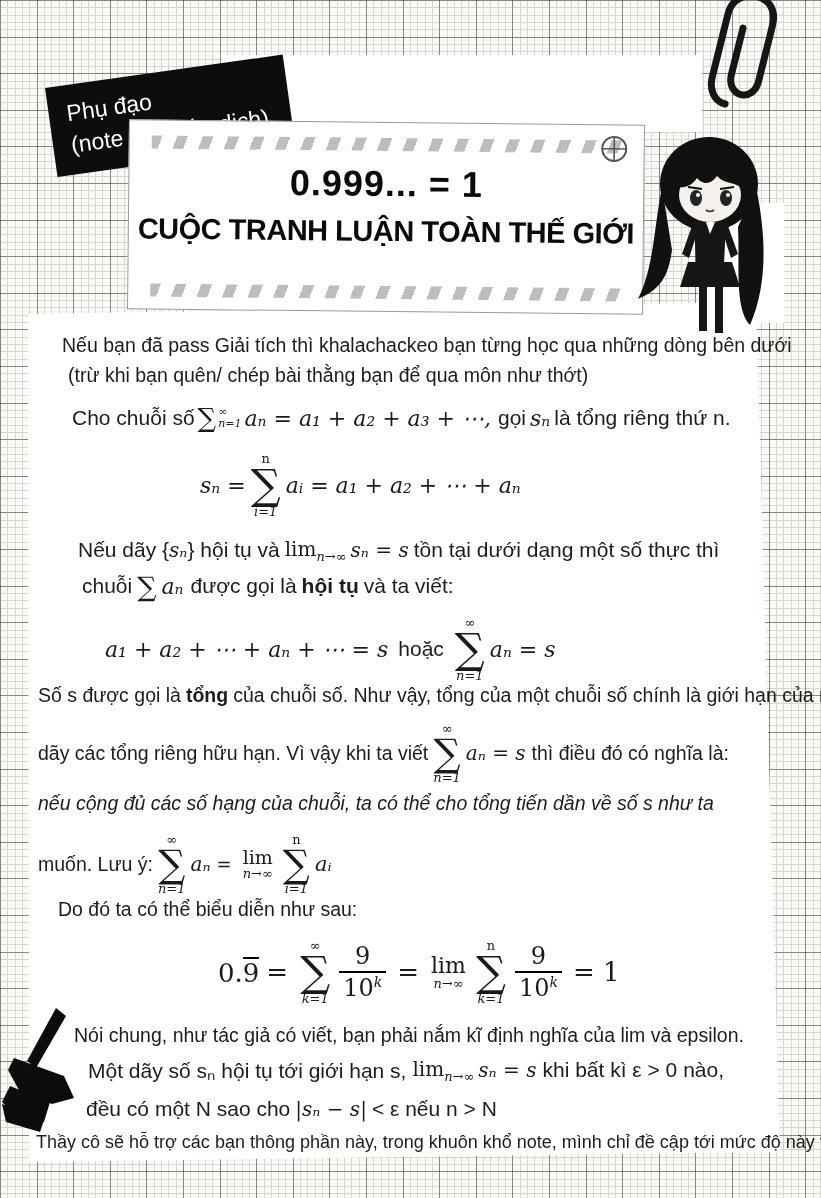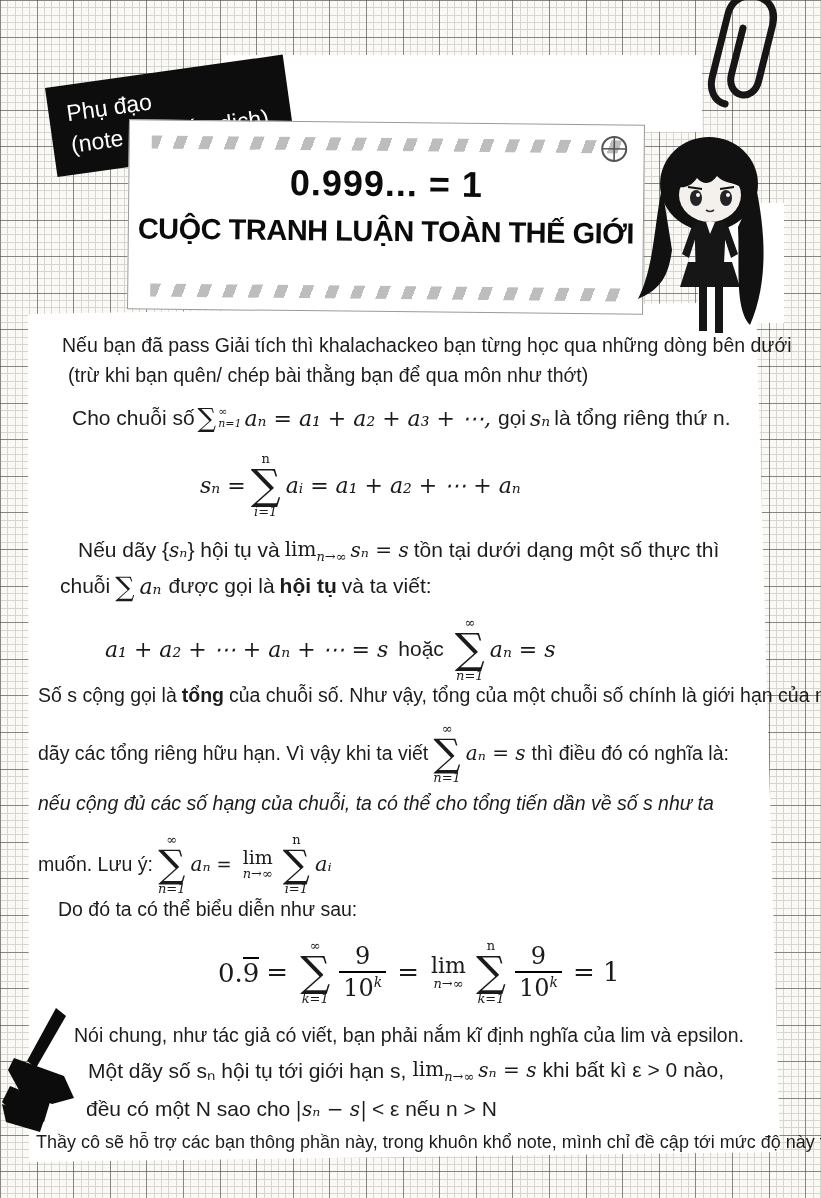--- a/index.html
+++ b/index.html
@@ -174,21 +174,21 @@
       <span class="m" style="font-size:20px">sₙ</span>
       <span class="t big">} hội tụ và</span>
     <span class="gap" style="width:5px"></span>
     <span class="limin"><span>lim</span><sub>n→∞</sub></span>
     <span class="gap" style="width:4px"></span>
     <span class="m" style="font-size:20px">sₙ = s</span>
     <span class="gap" style="width:5px"></span>
     <span class="t big">tồn tại dưới dạng một số thực thì</span>
   </div>
 
-  <div class="row" style="left:60px; top:568px; height:36px;">
+  <div class="row" style="left:82px; top:568px; height:36px;">
     <span class="t big">chuỗi</span>
     <span class="m up" style="font-size:27px; margin:0 5px;">∑</span>
     <span class="m">aₙ</span>
     <span class="gap"></span>
     <span class="t big">được gọi là</span>
     <span class="gap" style="width:5px"></span>
     <span class="t big"><b>hội tụ</b></span>
     <span class="gap" style="width:5px"></span>
     <span class="t big">và ta viết:</span>
   </div>
@@ -200,21 +200,21 @@
     <span class="gap" style="width:6px"></span>
     <span class="bigsum">
       <span class="lim-top">∞</span>
       <span class="sig">∑</span>
       <span class="lim-bot">n=1</span>
     </span>
     <span class="m">aₙ = s</span>
   </div>
 
   <div class="row" style="left:38px; top:684px;">
-    <span class="t">Số s cộng gọi là</span>
+    <span class="t">Số s được gọi là</span>
     <span class="gap" style="width:5px"></span>
     <span class="t"><b>tổng</b></span>
     <span class="gap" style="width:5px"></span>
     <span class="t">của chuỗi số. Như vậy, tổng của một chuỗi số chính là giới hạn của một</span>
   </div>
 
   <div class="row" style="left:38px; top:712px; height:82px;">
     <span class="t">dãy các tổng riêng hữu hạn. Vì vậy khi ta viết</span>
     <span class="bigsum">
       <span class="lim-top">∞</span>

